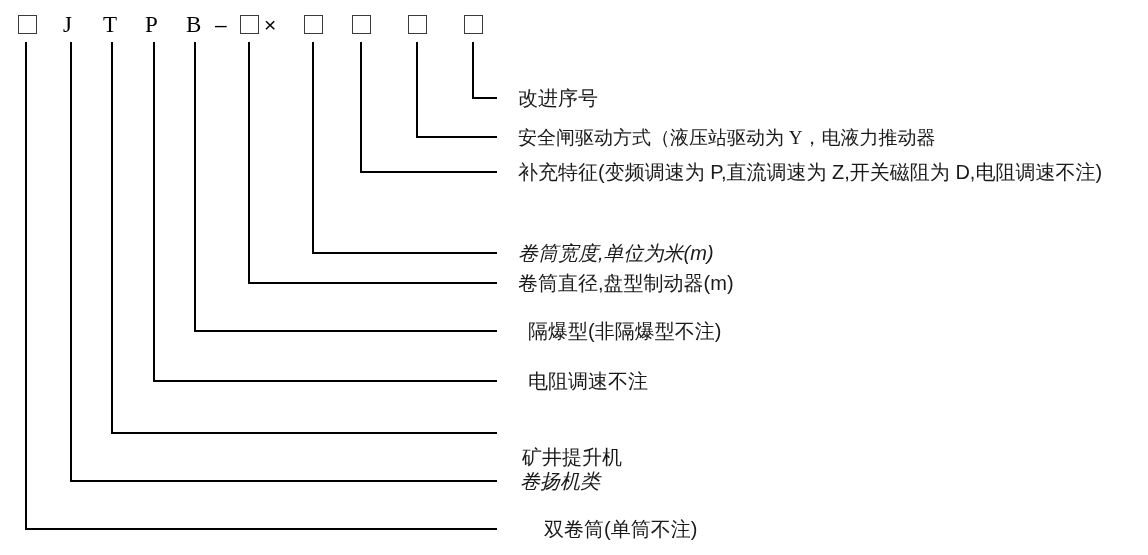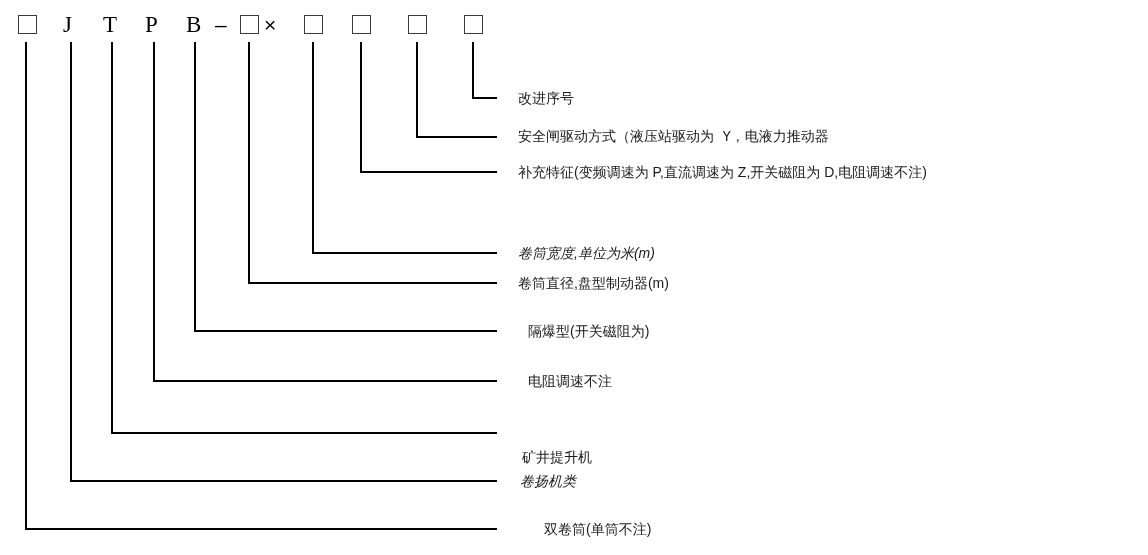--- a/index.html
+++ b/index.html
@@ -62,28 +62,28 @@
     height: 19px;
     border: 1.6px solid #3b3b3b;
     box-sizing: border-box;
     background: #ffffff;
   }
 
   
   .desc {
     position: absolute;
     font-family: "Liberation Sans", "DejaVu Sans", sans-serif;
-    font-size: 14px;
+    font-size: 20px;
     line-height: 31px;
     color: #1a1a1a;
     white-space: pre;
   }
   .desc.serifish {
-    font-family: Liberation Mono, monospace;
-    font-size: 14px;
+    font-family: Liberation Serif, serif;
+    font-size: 19px;
   }
   .desc.wrap {
     white-space: normal;
     width: 640px;
   }
 </style>
 </head>
 <body>
 
 <div id="diagram">
@@ -145,20 +145,20 @@
       <div class="code-box" style="left: 408px;"></div>
       <div class="code-box" style="left: 464px;"></div>
     </div>
 
   <div id="desc-layer">
       <div class="desc" style="left: 518px; top: 83px;">改进序号</div>
       <div class="desc serifish" style="left: 518px; top: 122px;">安全闸驱动方式（液压站驱动为 Y，电液力推动器</div>
       <div class="desc wrap" style="left: 518px; top: 157px;">补充特征(变频调速为 P,直流调速为 Z,开关磁阻为 D,电阻调速不注)</div>
       <div class="desc" style="left: 518px; top: 238px; font-style: italic;">卷筒宽度,单位为米(m)</div>
       <div class="desc" style="left: 518px; top: 268px;">卷筒直径,盘型制动器(m)</div>
-      <div class="desc" style="left: 528px; top: 316px;">隔爆型(开关磁阻为)</div>
+      <div class="desc" style="left: 528px; top: 316px;">隔爆型(非隔爆型不注)</div>
       <div class="desc" style="left: 528px; top: 366px;">电阻调速不注</div>
       <div class="desc" style="left: 522px; top: 418px; margin-top: 24px;">矿井提升机</div>
       <div class="desc" style="left: 520px; top: 466px; font-style: italic;">卷扬机类</div>
       <div class="desc" style="left: 544px; top: 514px;">双卷筒(单筒不注)</div>
     </div>
 
 </div>
 
 </body></html>

